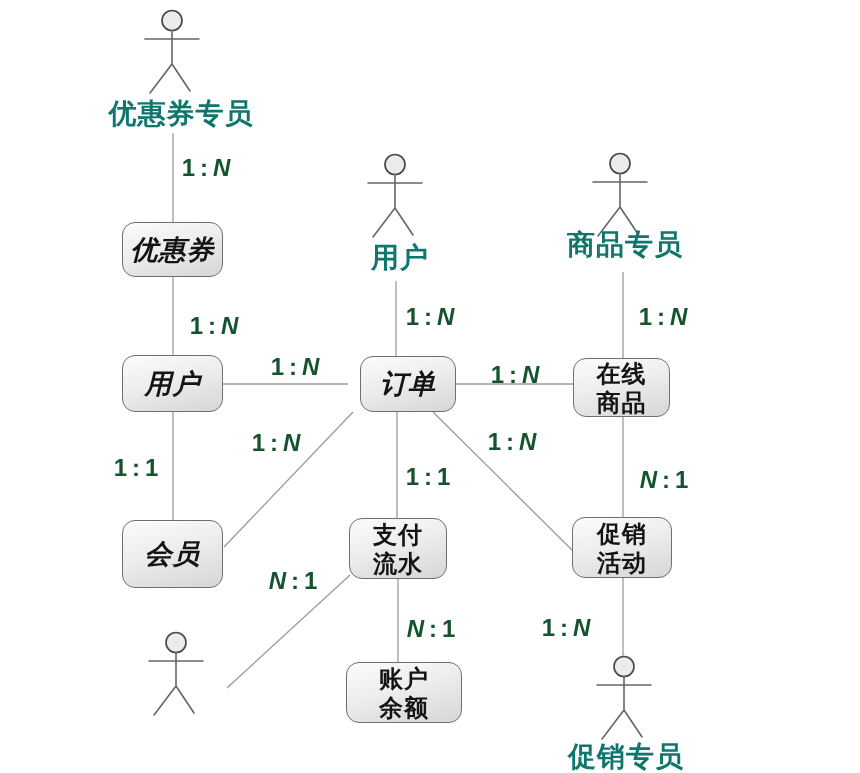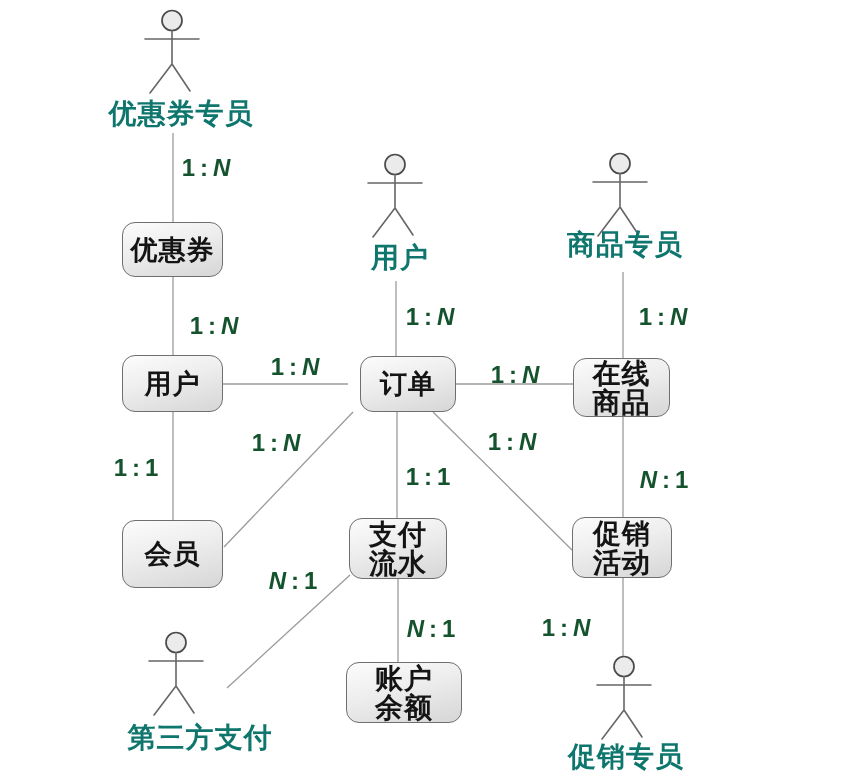--- a/index.html
+++ b/index.html
@@ -42,22 +42,22 @@
     border-radius: 13px;
     background: linear-gradient(165deg, #fcfcfc 0%, #ededed 45%, #d6d6d6 100%);
     display: flex;
     flex-direction: column;
     align-items: center;
     justify-content: center;
     font-weight: 700;
     color: #141414;
     text-align: center;
   }
-  .entity.single { font-size: 27px; letter-spacing: 1px; }
-  .entity.double { font-size: 28px; line-height: 29px; letter-spacing: 1px; }
+  .entity.single { font-size: 27px; letter-spacing: 1px; font-style: italic; }
+  .entity.double { font-size: 24px; line-height: 29px; letter-spacing: 1px; }
   .actor-label {
     position: absolute;
     transform: translate(-50%, -50%);
     font-weight: 700;
     font-size: 28px;
     letter-spacing: 1px;
     color: #0f766e;
     white-space: nowrap;
   }
   .rel {
@@ -138,21 +138,20 @@
   </div>
 
   <div class="entity double" style="left:572px;top:517px;width:100px;height:61px">
     <span>促销</span>
     <span>活动</span>
   </div>
 
   <div class="actor-label" style="left:181px;top:114px">优惠券专员</div>
   <div class="actor-label" style="left:400px;top:258px">用户</div>
   <div class="actor-label" style="left:625px;top:245px">商品专员</div>
-  <div class="actor-label" style="left:200px;top:738px">第三方支付</div>
   <div class="actor-label" style="left:626px;top:757px">促销专员</div>
 
   <div class="rel" style="left:206px;top:168px">
     <span class="rv">1</span><span class="colon">:</span><span class="rv it">N</span>
   </div>
   <div class="rel" style="left:214px;top:326px">
     <span class="rv">1</span><span class="colon">:</span><span class="rv it">N</span>
   </div>
   <div class="rel" style="left:136px;top:468px">
     <span class="rv">1</span><span class="colon">:</span><span class="rv">1</span>

